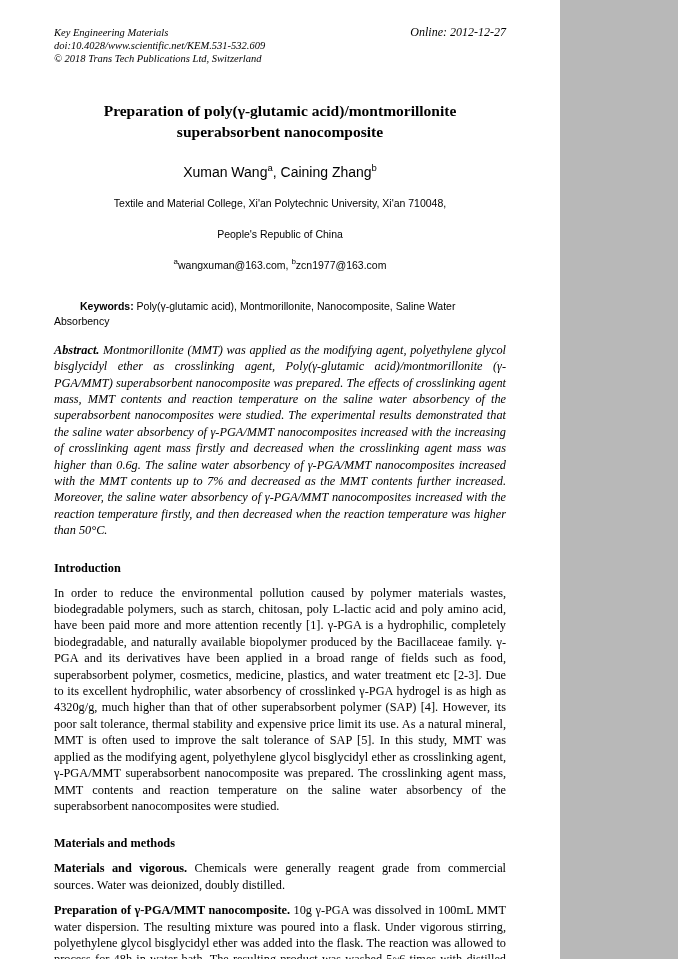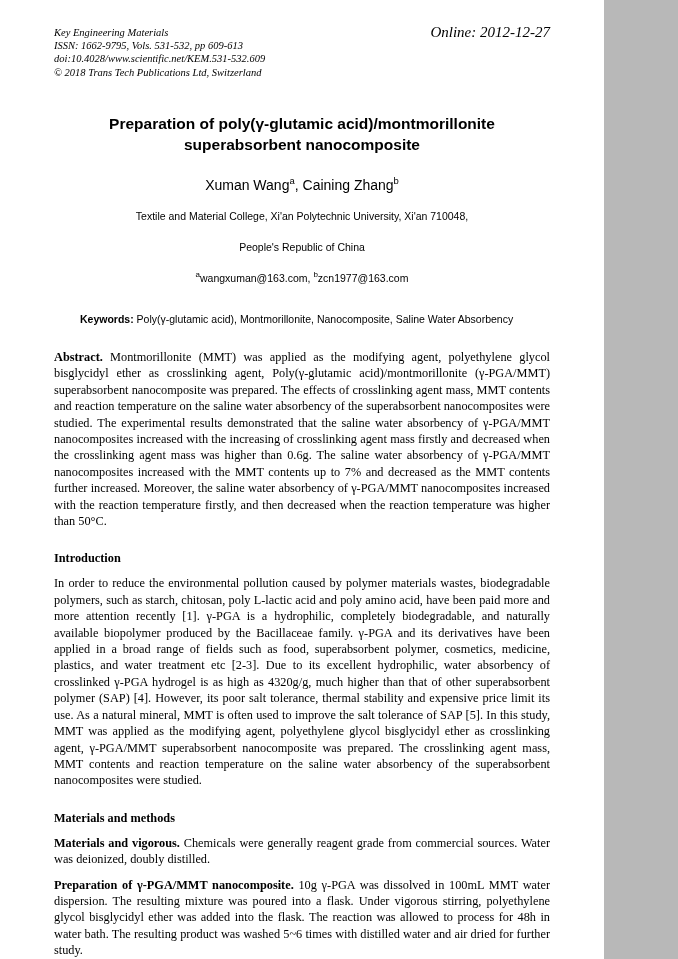--- a/index.html
+++ b/index.html
@@ -4,21 +4,21 @@
 <style>
   html, body {
     margin: 0;
     padding: 0;
     background: #b8b8b8;
   }
   body {
     font-family: "Liberation Serif", serif;
   }
   .page {
-    width: 604px;
+    width: 560px;
     height: 959px;
     background: #ffffff;
     position: relative;
     box-sizing: border-box;
     padding: 26px 54px 29px 54px;
     overflow: hidden;
   }
   .header-block {
     position: relative;
     font-style: italic;
@@ -27,27 +27,27 @@
     color: #000;
   }
   .header-left {
     width: 72%;
   }
   .header-right {
     position: absolute;
     right: 0;
     top: 0;
     font-style: italic;
-    font-size: 15px;
+    font-size: 12px;
     text-align: right;
   }
   .header-line { white-space: nowrap; }
 
   h1.title {
-    font-family: Liberation Sans, sans-serif;
+    font-family: Liberation Serif, serif;
     font-size: 15.5px;
     font-weight: bold;
     text-align: center;
     line-height: 21px;
     margin: 34px 6px 0 6px;
     padding: 0;
   }
   .authors {
     font-family: "Liberation Sans", sans-serif;
     font-size: 14px;
@@ -78,24 +78,25 @@
 
   .keywords {
     font-family: "Liberation Sans", sans-serif;
     font-size: 10.5px;
     margin-top: 28px;
     line-height: 15px;
   }
   .keywords .kw-label { font-weight: bold; margin-left: 26px; }
 
   .abstract {
-    margin-top: 22px;
+    margin-top: 13px;
     font-size: 12.3px;
     line-height: 16.4px;
     text-align: justify;
+    font-style: italic;
   }
   .abstract .ab-label { font-weight: bold; }
 
   h2.section {
     font-family: "Liberation Serif", serif;
     font-size: 12.3px;
     font-weight: bold;
     margin: 22px 0 0 0;
     padding: 0;
   }
@@ -110,21 +111,20 @@
   .indent { text-indent: 14px; }
 </style>
 </head>
 <body>
 
 <div class="page">
 
   <div class="header-block">
     <div class="header-left">
       <div class="header-line">Key Engineering Materials</div>
-      <div class="header-line">ISSN: 1662-9795, Vols. 531-532, pp 609-613</div>
       <div class="header-line">doi:10.4028/www.scientific.net/KEM.531-532.609</div>
       <div class="header-line">© 2018 Trans Tech Publications Ltd, Switzerland</div>
     </div>
     <div class="header-right">Online: 2012-12-27</div>
   </div>
 
   <h1 class="title">Preparation of poly(γ-glutamic acid)/montmorillonite superabsorbent nanocomposite</h1>
 
   <div class="authors">
     <span>Xuman Wang</span><sup>a</sup><span>, </span><span>Caining Zhang</span><sup>b</sup>

